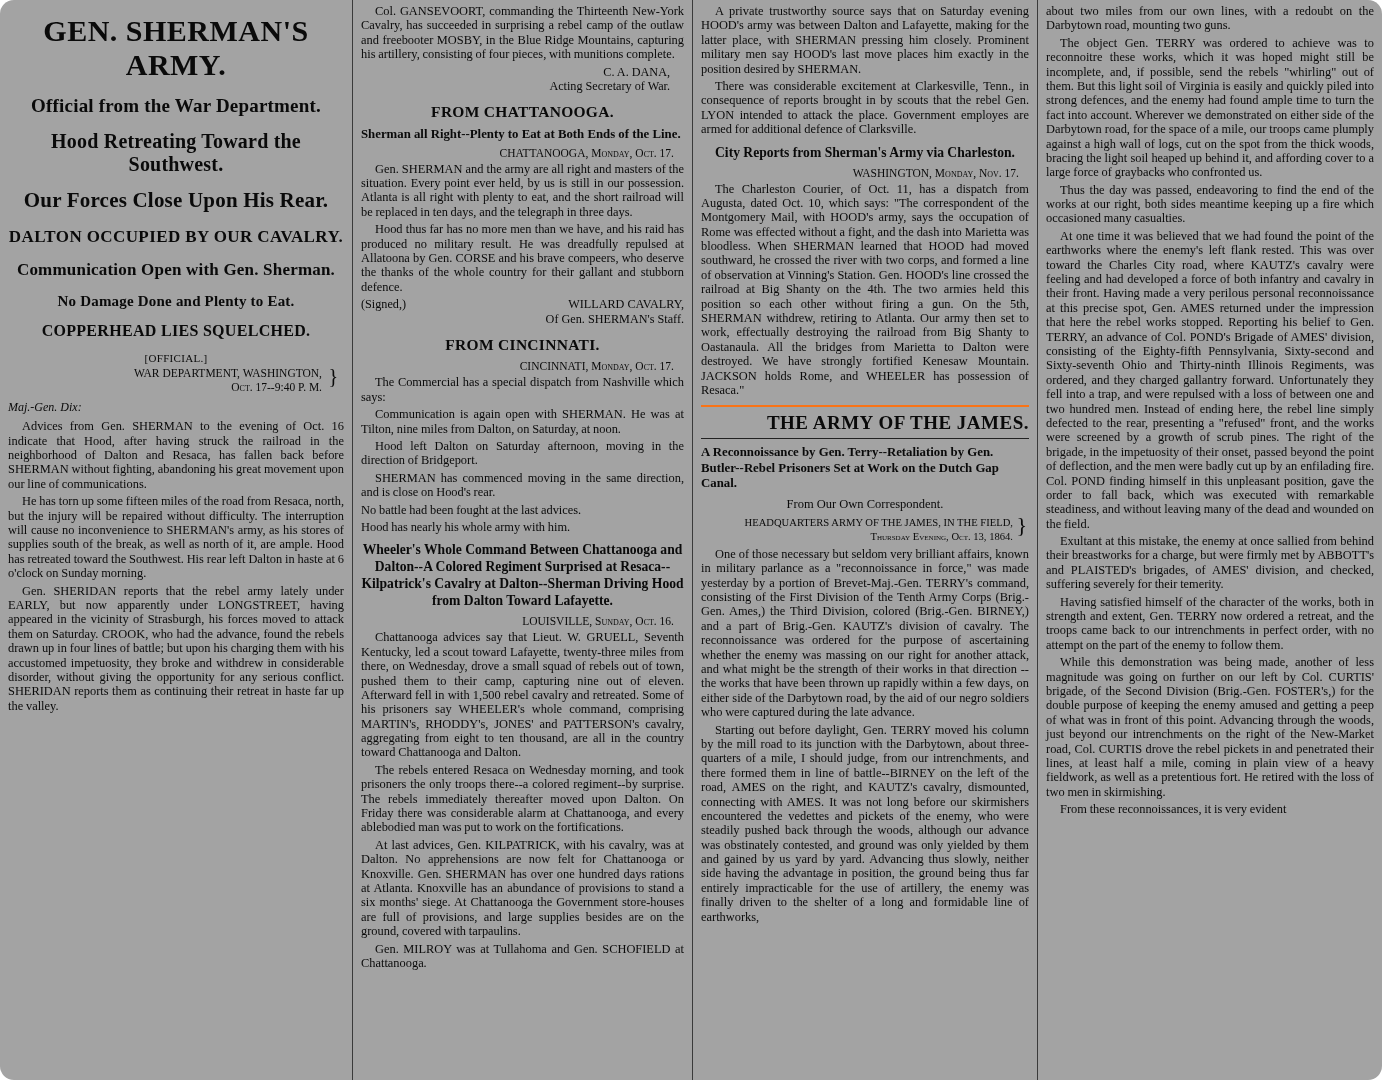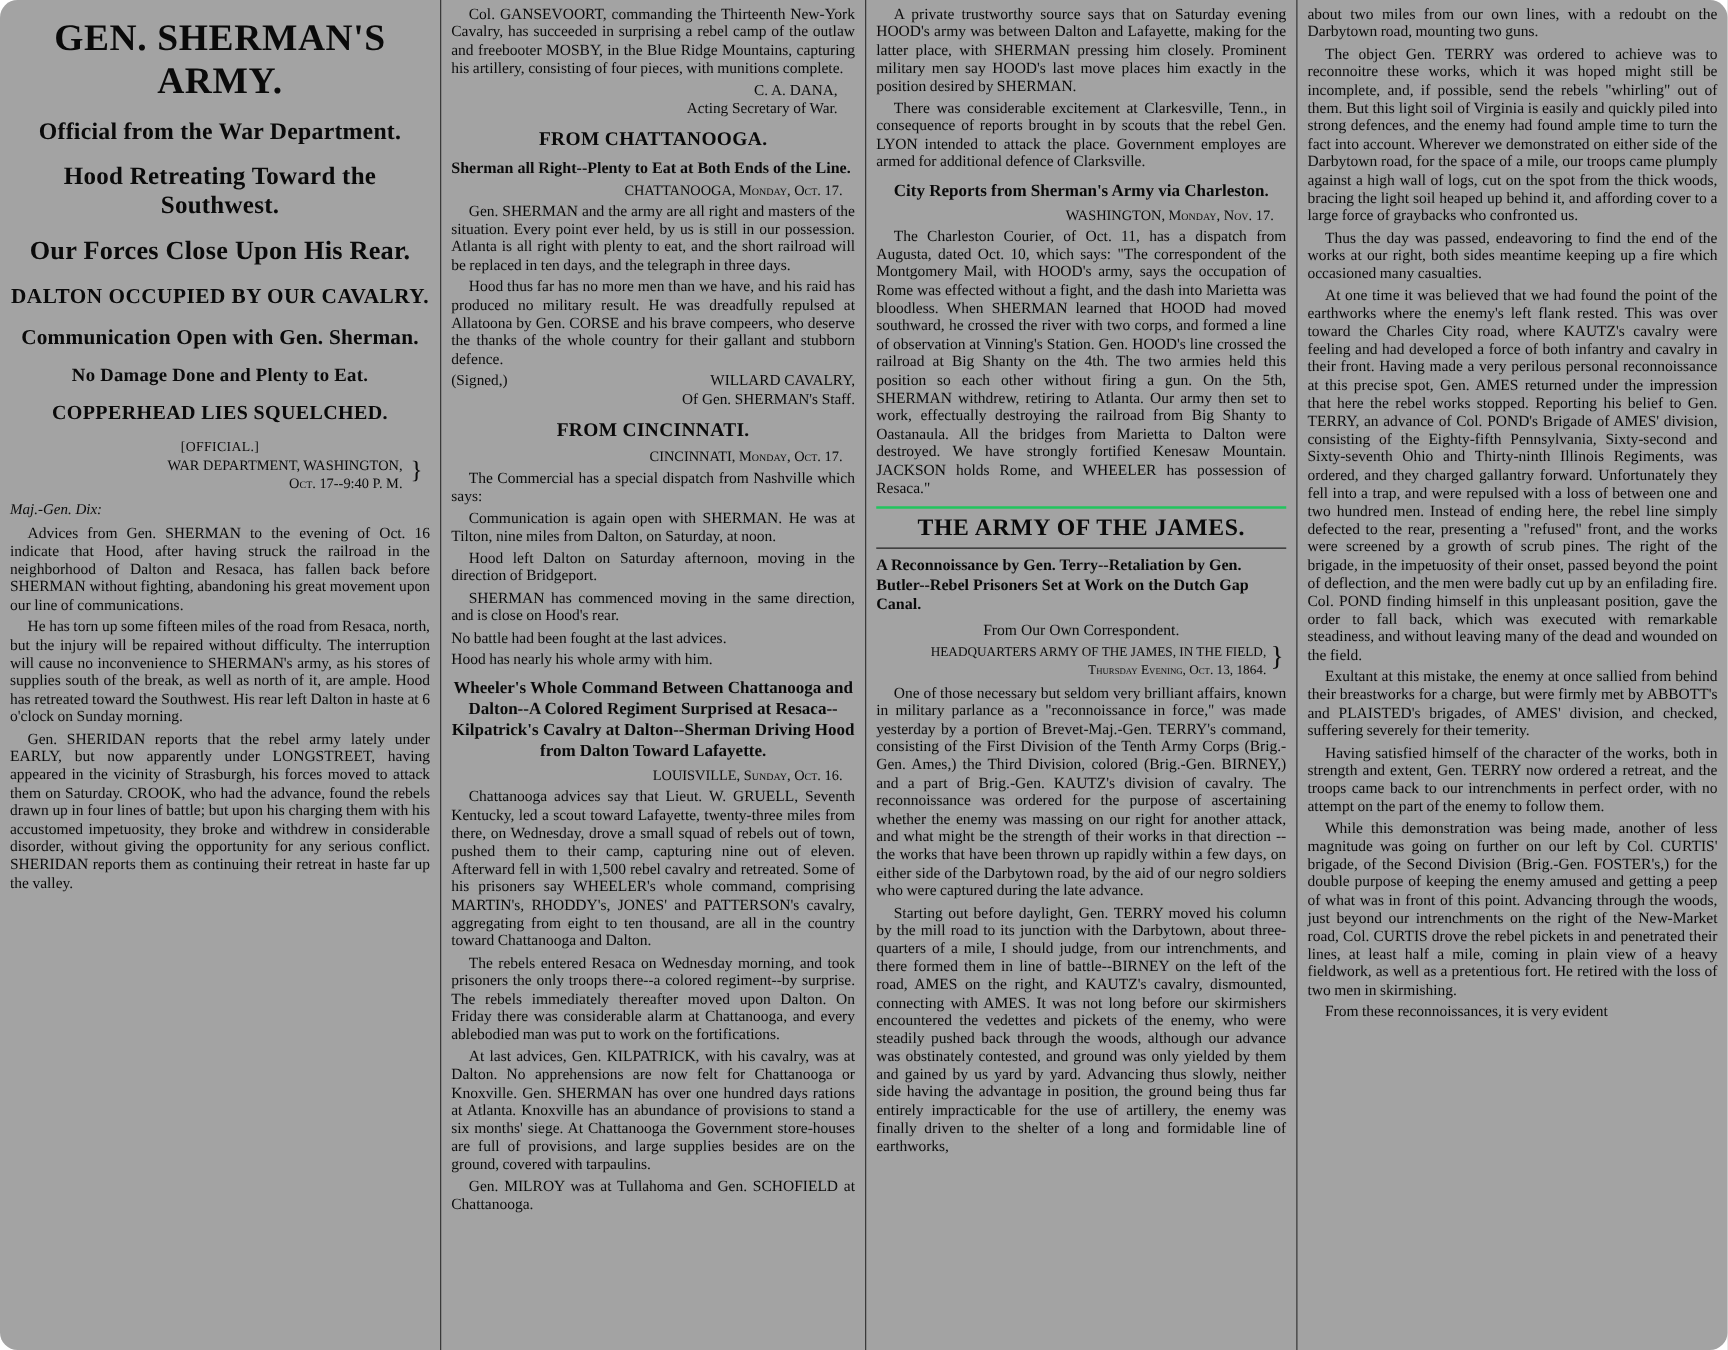--- a/index.html
+++ b/index.html
@@ -139,25 +139,25 @@
     margin: 8px 0 5px 0;
   }
   .placedate {
     text-align: right;
     font-size: 11.5px;
     font-variant: small-caps;
     margin: 2px 0 3px 0;
     padding-right: 10px;
   }
   .titlebar {
-    border-top: 2px solid #22c55e;
+    border-top: 2px solid #f97316;
     border-bottom: 1px solid #222;
     margin: 8px 0 6px 0;
     padding: 5px 0 4px 0;
-    text-align: center;
+    text-align: right;
     font-weight: bold;
     font-size: 19px;
     letter-spacing: 0.5px;
   }
   .hdrblock {
     text-align: right;
     font-size: 10.6px;
     font-variant: small-caps;
     line-height: 1.25;
     margin: 2px 0 4px 0;

